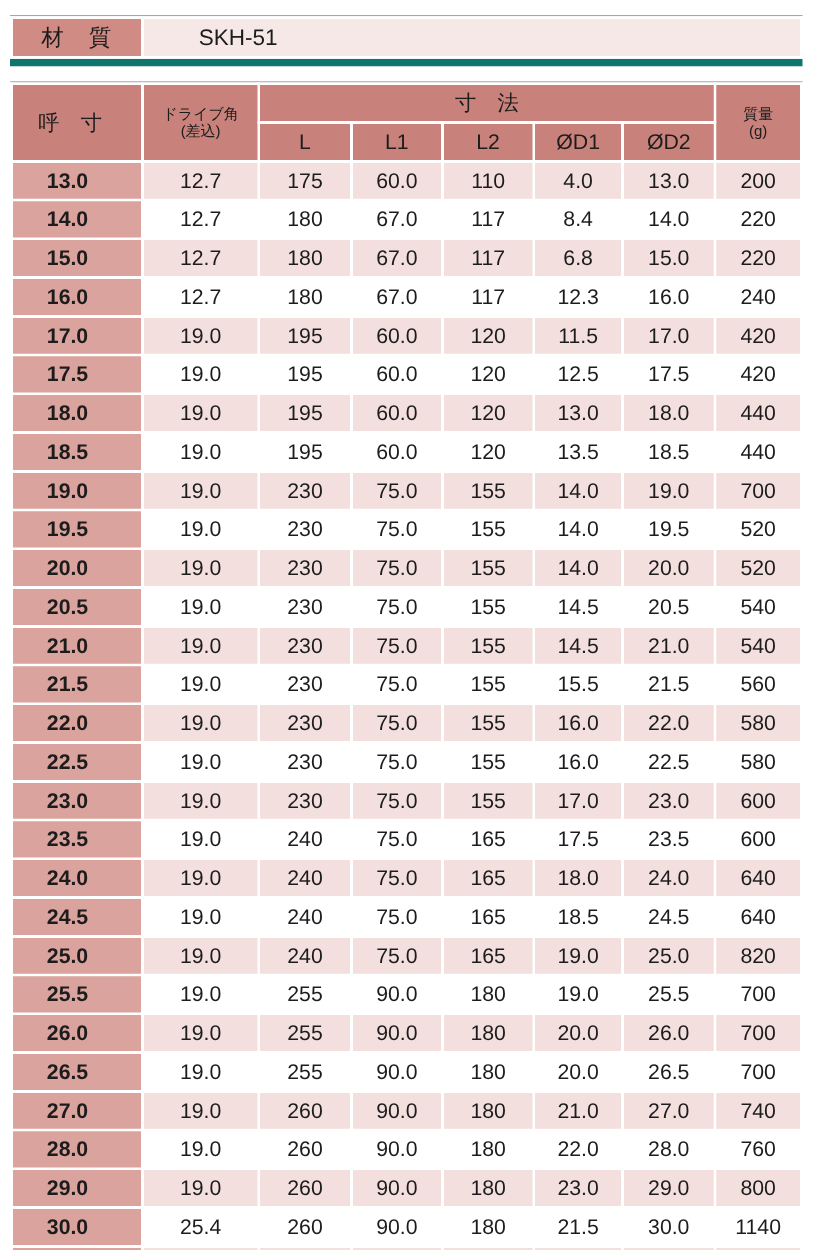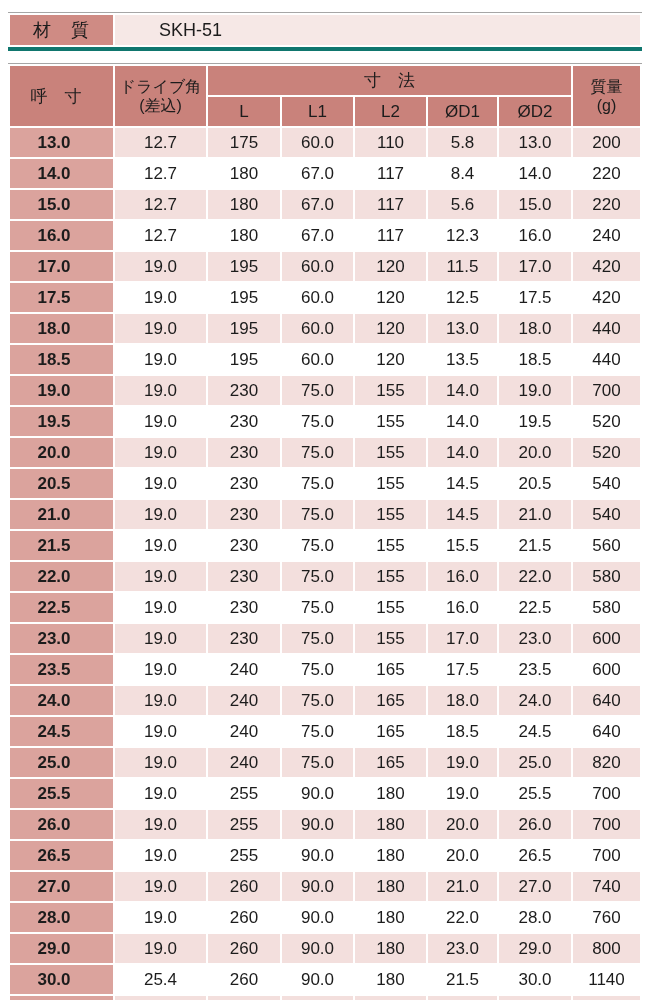--- a/index.html
+++ b/index.html
@@ -13,21 +13,21 @@
     -webkit-font-smoothing: antialiased;
   }
   .page {
     box-sizing: border-box;
     width: 650px;
     height: 1000px;
     padding: 12px 8px 0 8px;
   }
   .tbl-wrap {
     border-top: 1px solid #a6a6a6;
-    border-bottom: 4px solid #0f766e;
+    border-bottom: 6px solid #0f766e;
   }
   table {
     width: 100%;
     border-collapse: collapse;
     table-layout: fixed;
   }
   td, th {
     border: 2px solid #ffffff;
     text-align: center;
     vertical-align: middle;
@@ -46,21 +46,21 @@
     text-align: left;
     padding-left: 44px;
   }
   .gap { height: 12px; }
   
   .spec-table th {
     background: var(--header-bg, #c9827b);
     font-size: 17px;
     height: 27px;
   }
-  .spec-table th.two-line { line-height: 1.2; font-size: 16px; }
+  .spec-table th.two-line { line-height: 1.2; font-size: 12px; }
   .spec-table th .l1, .spec-table th .l2 { display: block; }
   .spec-table td {
     height: 27px;
     font-size: 17px;
   }
   .col-size-th { padding-right: 12px; }
   .rowhead {
     background: var(--row-head-bg, #dba39d);
     font-weight: 600;
     padding-right: 16px;
@@ -127,41 +127,41 @@
           <th>ØD2</th>
         </tr>
       </thead>
       <tbody>
           <tr>
             <td class="rowhead">13.0</td>
             <td>12.7</td>
             <td>175</td>
             <td>60.0</td>
             <td>110</td>
-            <td>5.8</td>
+            <td>4.0</td>
             <td>13.0</td>
             <td>200</td>
           </tr>
           <tr>
             <td class="rowhead">14.0</td>
             <td>12.7</td>
             <td>180</td>
             <td>67.0</td>
             <td>117</td>
             <td>8.4</td>
             <td>14.0</td>
             <td>220</td>
           </tr>
           <tr>
             <td class="rowhead">15.0</td>
             <td>12.7</td>
             <td>180</td>
             <td>67.0</td>
             <td>117</td>
-            <td>5.6</td>
+            <td>6.8</td>
             <td>15.0</td>
             <td>220</td>
           </tr>
           <tr>
             <td class="rowhead">16.0</td>
             <td>12.7</td>
             <td>180</td>
             <td>67.0</td>
             <td>117</td>
             <td>12.3</td>

